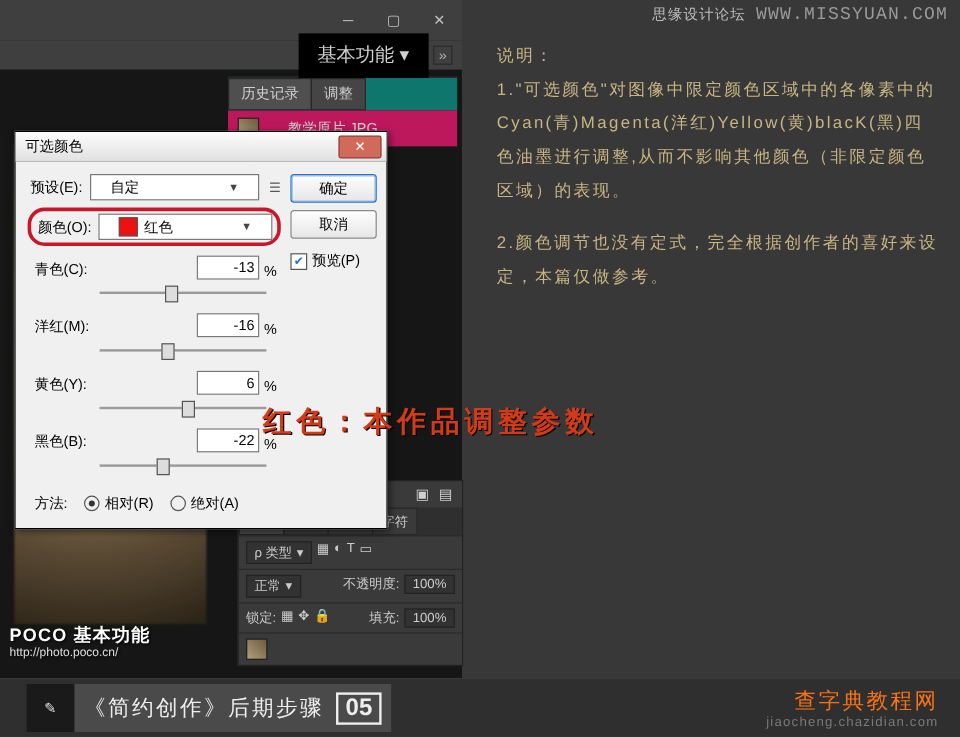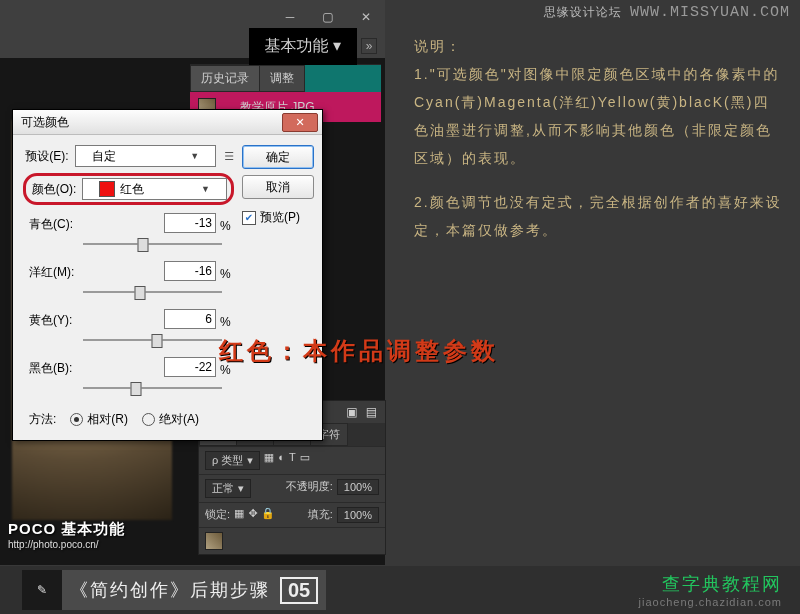--- a/index.html
+++ b/index.html
@@ -57,21 +57,21 @@
   .poco{position:absolute;left:8px;top:520px;color:#fff;font-size:12px;text-shadow:1px 1px 2px #000}
   .poco .big{font-size:15px;font-weight:bold;letter-spacing:1px}
   .poco .small{font-size:10px;opacity:.85}
   .footer{position:absolute;left:0;bottom:0;width:800px;height:48px;background:#2f2f2f;display:flex;align-items:center}
   .footer-left{display:flex;align-items:center;height:40px;background:#4a4a4a;margin-left:22px;padding-right:8px}
   .footer-icon{width:40px;height:40px;background:#1a1a1a;display:flex;align-items:center;justify-content:center;color:#e0e0e0;margin-right:8px}
   .footer-title{color:#eee;font-size:18px;letter-spacing:2px}
   .footer-num{border:2px solid #eee;color:#eee;font-size:20px;font-weight:bold;padding:0 6px;margin-left:10px}
   .zd{position:absolute;right:18px;bottom:6px;text-align:right}
   .zd .a{color:#ff7a2b;font-size:18px;letter-spacing:2px}
-  .zd .a span{color:#22c55e}
+  .zd .a span{color:#f97316}
   .zd .b{color:#7a7a7a;font-size:11px;letter-spacing:1px}
 </style>
 </head>
 <body>
 
 <div class="top-mark">
   <span>思缘设计论坛</span>
   <span class="url">WWW.MISSYUAN.COM</span>
 </div>
 

